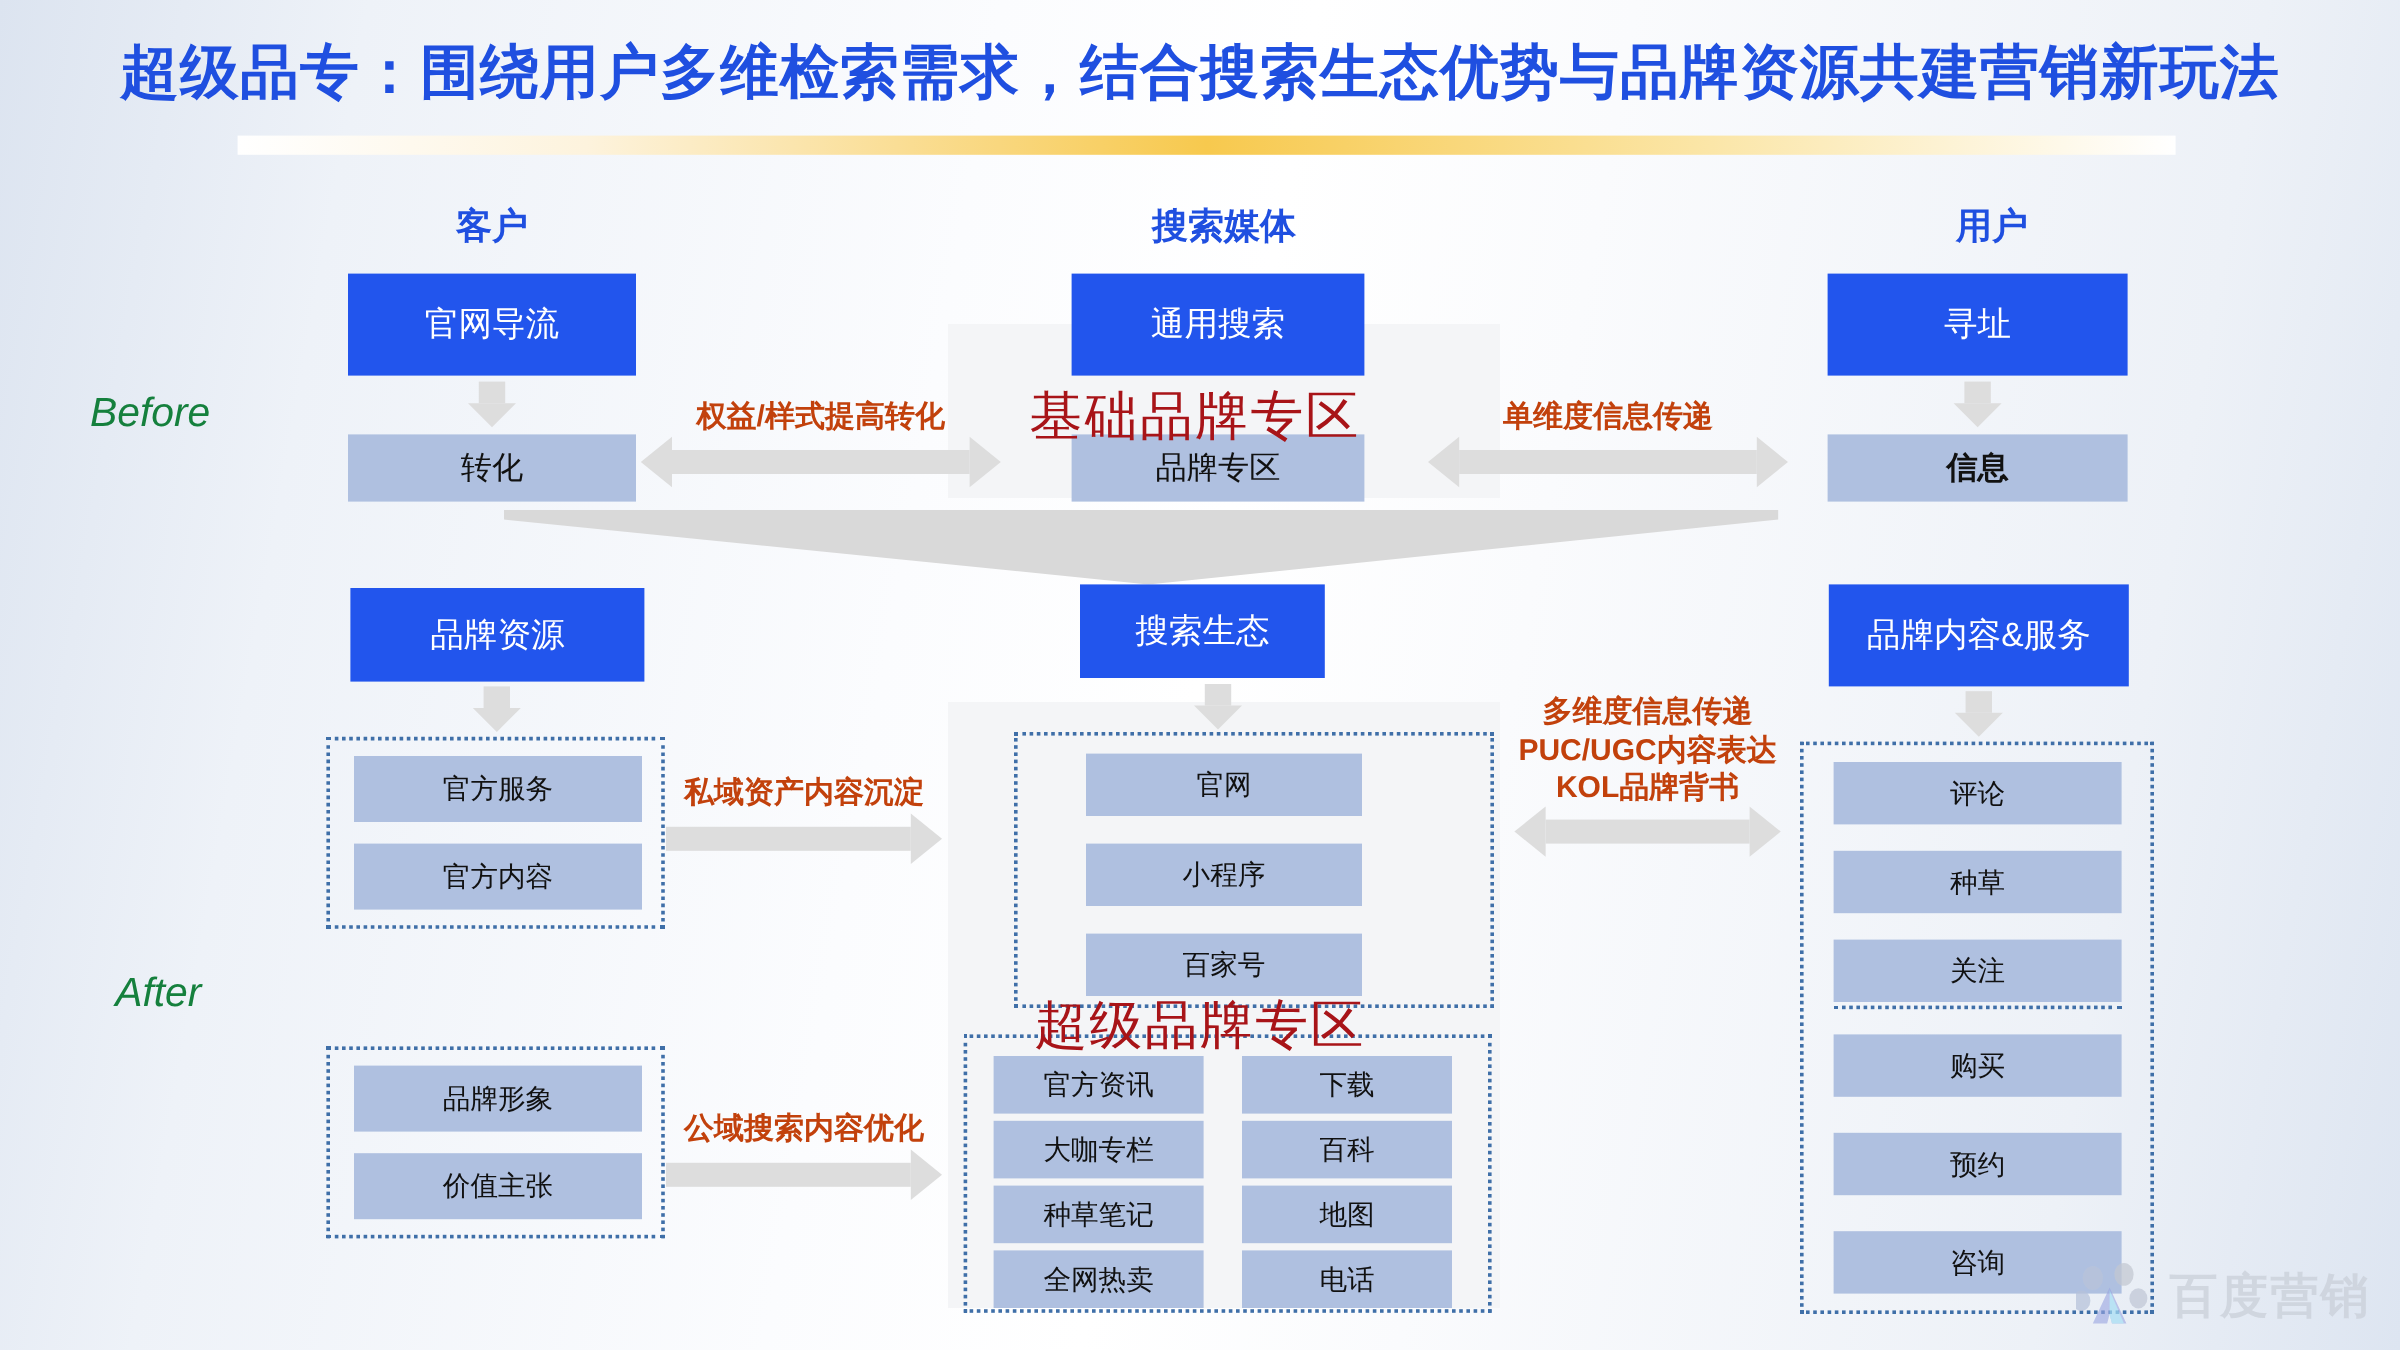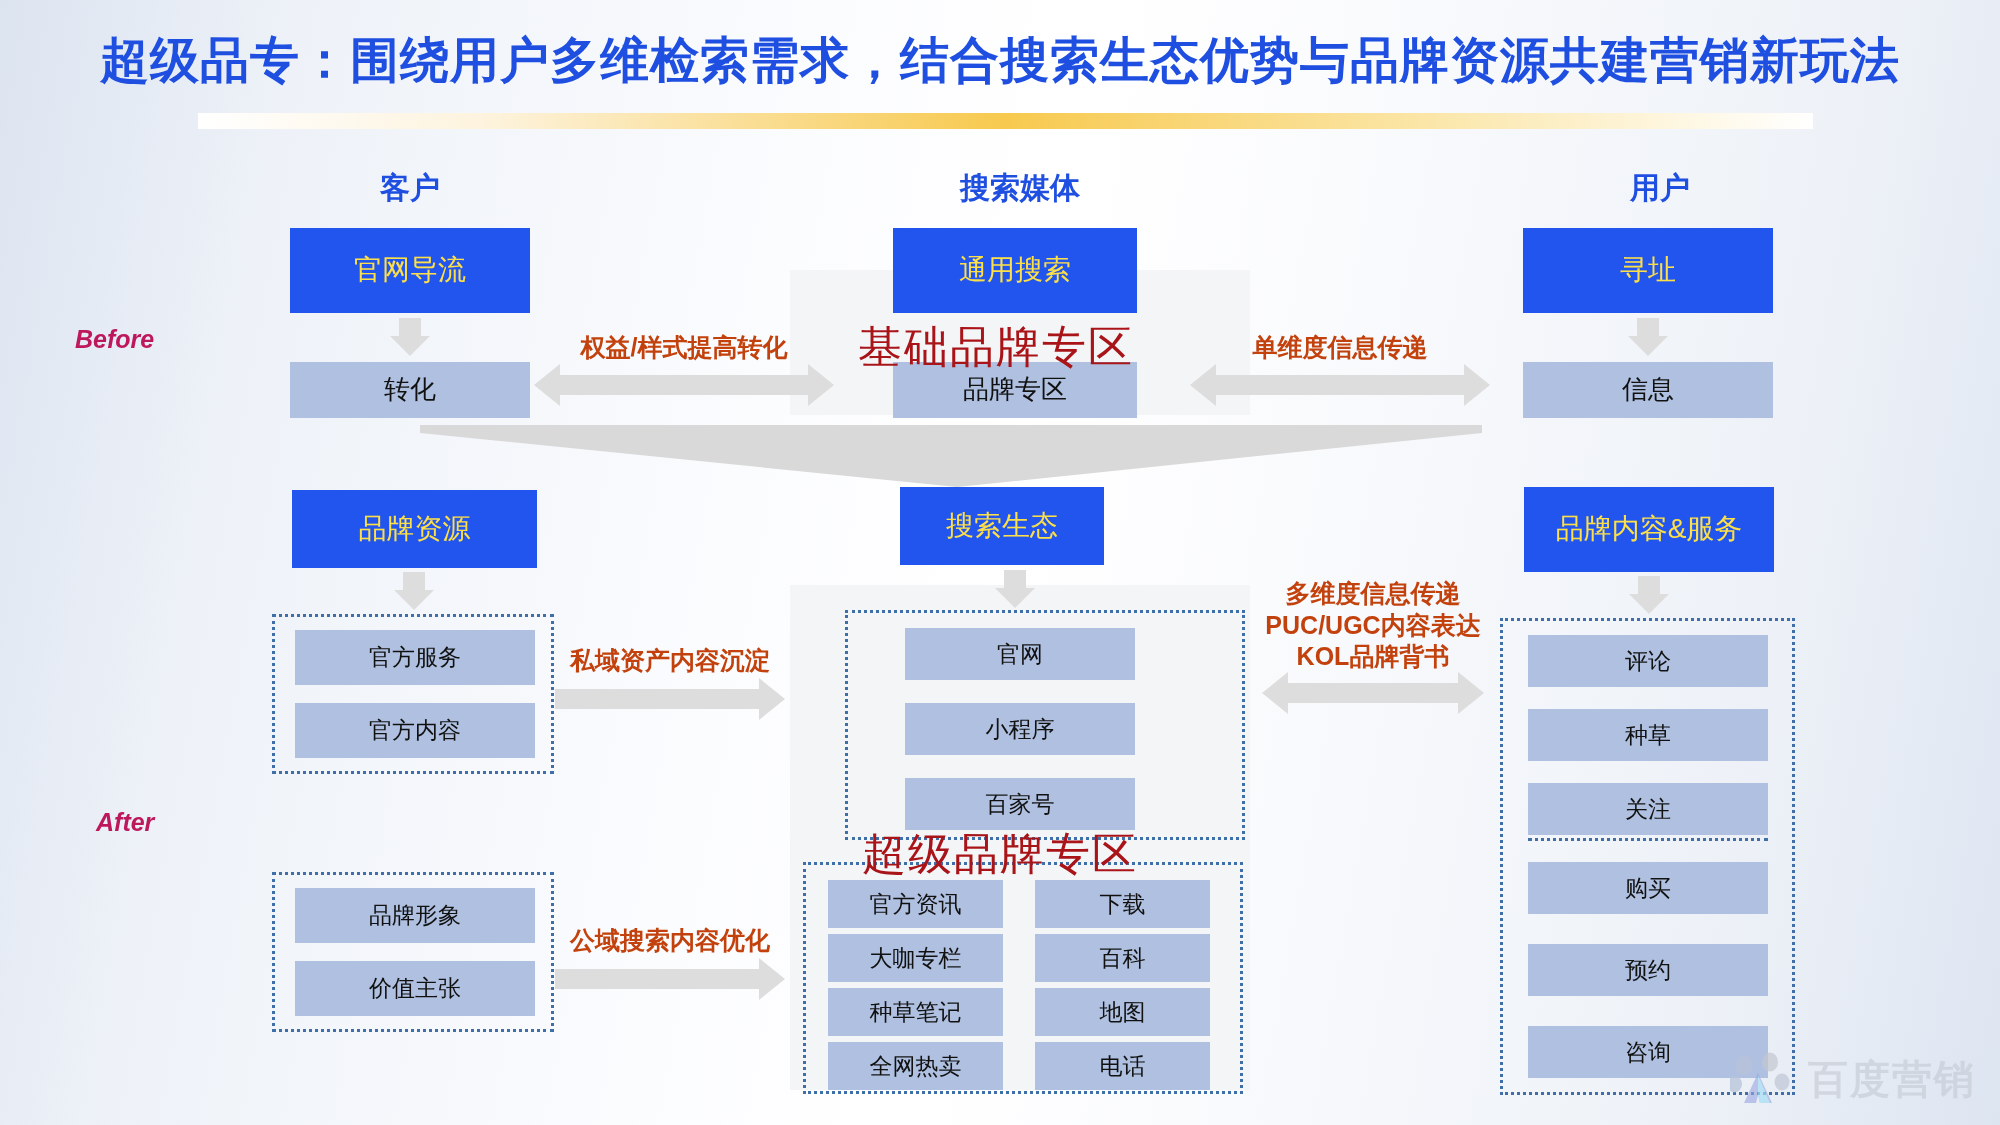--- a/index.html
+++ b/index.html
@@ -24,30 +24,30 @@
   }
 
   
   .col-head{
     position:absolute;font-size:30px;font-weight:bold;color:#1F4FE0;
     text-align:center;white-space:nowrap;
   }
 
   
   .stage-label{
-    position:absolute;font-size:25px;font-weight:bold;font-style:italic;
-    color:#be185d;white-space:nowrap;
+    position:absolute;font-size:34px;font-weight:normal;font-style:italic;
+    color:#15803d;white-space:nowrap;
   }
 
   
   .box{
     position:absolute;display:flex;align-items:center;justify-content:center;
     text-align:center;line-height:1.15;box-sizing:border-box;
   }
-  .box.blue{background:#2255ED;color:#fde047;font-size:28px;}
+  .box.blue{background:#2255ED;color:#ffffff;font-size:28px;}
   .box.lblue{background:#AFC0E0;color:#111111;font-size:26px;}
   .box.small{font-size:23px;}
 
   
   .dotframe{
     position:absolute;border:3px dotted #3F6FA8;box-sizing:border-box;
     background:transparent;
   }
   .dot-divider{
     position:absolute;border-top:3px dotted #3F6FA8;
@@ -119,21 +119,21 @@
   <div class="box lblue" style="left:290px;top:362px;width:240px;height:56px;">转化</div>
 
   <div class="box blue" style="left:893px;top:228px;width:244px;height:85px;">通用搜索</div>
   <div class="box lblue" style="left:893px;top:362px;width:244px;height:56px;">品牌专区</div>
 
   <div class="box blue" style="left:1523px;top:228px;width:250px;height:85px;">寻址</div>
   <div class="darrow" style="left:1628px;top:318px;width:40px;height:40px;">
     <div class="stem"></div>
       <div class="head"></div>
   </div>
-  <div class="box lblue" style="left:1523px;top:362px;width:250px;height:56px;">信息</div>
+  <div class="box lblue" style="left:1523px;top:362px;width:250px;height:56px;font-weight:bold;">信息</div>
 
   <div class="harrow" style="left:534px;top:363px;width:300px;height:44px;">
     <div class="bar" style="left:26px;right:26px;"></div>
     <div class="hl"></div>
       <div class="hr"></div>
   </div>
   <div class="arrow-label" style="left:534px;top:332px;width:300px;">权益/样式提高转化</div>
 
   <div class="harrow" style="left:1190px;top:363px;width:300px;height:44px;">
     <div class="bar" style="left:26px;right:26px;"></div>

